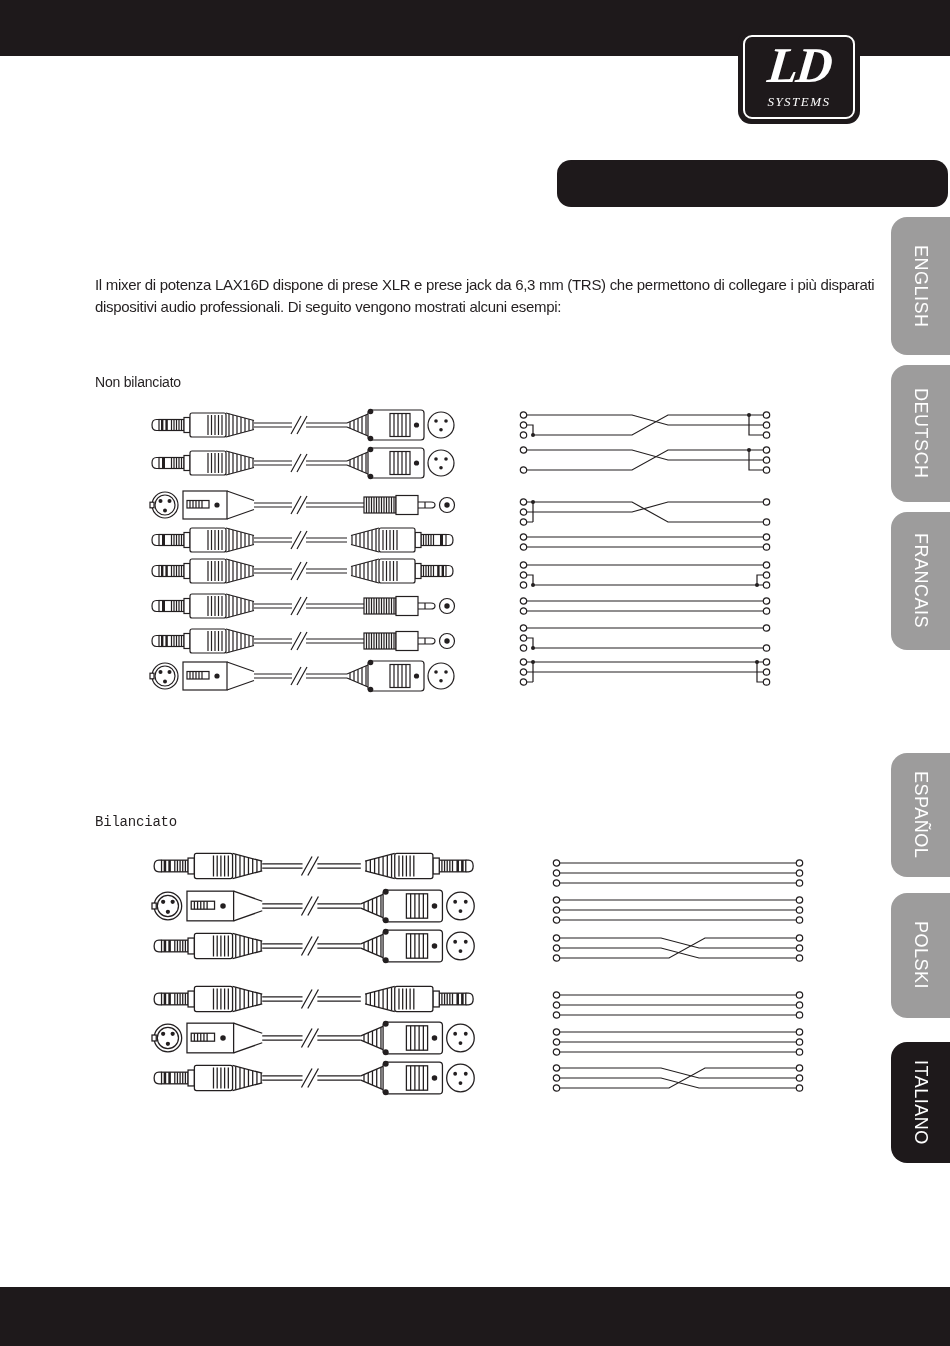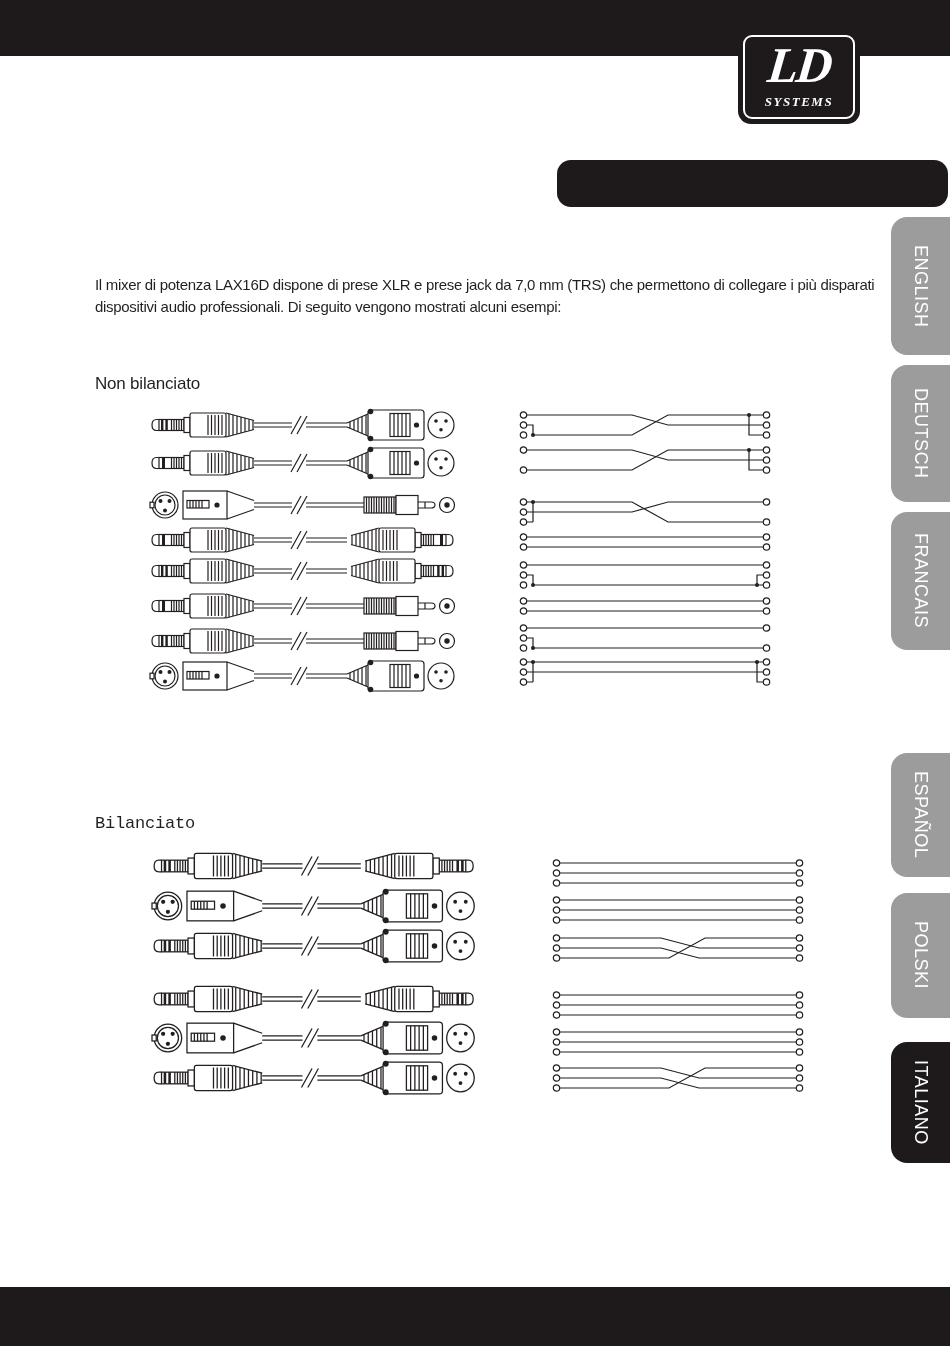--- a/index.html
+++ b/index.html
@@ -7,25 +7,25 @@
         font-family:"Liberation Sans",sans-serif;color:#231f20;}
   .topbar{position:absolute;left:0;top:0;width:950px;height:56px;background:#1e191b;}
   .footer{position:absolute;left:0;top:1287px;width:950px;height:59px;background:#1e191b;}
   .titlebar{position:absolute;left:557px;top:160px;width:391px;height:47px;background:#1e191b;border-radius:14px;}
   .logo{position:absolute;left:738px;top:30px;width:122px;height:94px;background:#1e191b;border-radius:13px;
         padding:5px;box-sizing:border-box;}
   .logo-inner{width:100%;height:100%;border:2.5px solid #fff;border-radius:9px;box-sizing:border-box;
         display:flex;flex-direction:column;align-items:center;justify-content:center;}
   .logo-ld{font-family:"Liberation Serif",serif;font-style:italic;font-weight:bold;font-size:50px;
         line-height:0.85;color:#fff;letter-spacing:-2px;transform:skewX(-6deg);}
-  .logo-sys{font-family:"Liberation Serif",serif;font-style:italic;font-weight:bold;font-size:13px;
+  .logo-sys{font-family:"Liberation Serif",serif;font-style:italic;font-weight:normal;font-size:13px;
         color:#fff;letter-spacing:1.5px;margin-top:8px;}
   .intro{position:absolute;left:95px;top:274px;width:782px;font-size:15px;line-height:21.5px;
         letter-spacing:-0.3px;margin:0;}
-  .seclabel{position:absolute;left:95px;font-size:17px;letter-spacing:-0.2px;}
+  .seclabel{position:absolute;left:95px;font-size:14px;letter-spacing:-0.2px;}
   #label-unbal{top:374px;}
   #label-bal{top:814px;font-family:Liberation Mono, monospace;}
   .tab{position:absolute;left:891px;width:59px;background:#9d9c9c;border-radius:16px 0 0 16px;
         display:flex;align-items:center;justify-content:center;cursor:pointer;}
   .tab span{writing-mode:vertical-rl;color:#fff;font-size:18px;letter-spacing:0.5px;}
   .tab.active{background:#1e191b;}
   .t0{top:217px;height:138px}
   .t1{top:365px;height:137px}
   .t2{top:512px;height:138px}
   .t3{top:753px;height:124px}
@@ -45,21 +45,21 @@
 
   <div class="logo">
     <div class="logo-inner">
       <div class="logo-ld">LD</div>
       <div class="logo-sys">SYSTEMS</div>
     </div>
   </div>
 
   <div class="titlebar"></div>
 
-  <p class="intro">Il mixer di potenza LAX16D dispone di prese XLR e prese jack da 7,0 mm (TRS) che permettono di collegare i più disparati dispositivi audio professionali. Di seguito vengono mostrati alcuni esempi:</p>
+  <p class="intro">Il mixer di potenza LAX16D dispone di prese XLR e prese jack da 6,3 mm (TRS) che permettono di collegare i più disparati dispositivi audio professionali. Di seguito vengono mostrati alcuni esempi:</p>
 
   <div class="seclabel" id="label-unbal">Non bilanciato</div>
   <div class="seclabel" id="label-bal">Bilanciato</div>
 
   <svg id="diagram-layer" width="950" height="1346" viewBox="0 0 950 1346">
     <defs>
 
       <g id="jackL-trs">
         <path class="ln" d="M9,-5.5 H6.5 Q2,-5.5 2,0 Q2,5.5 6.5,5.5 H9"></path>
         <rect class="wh" x="9" y="-5.5" width="25" height="11"></rect>

